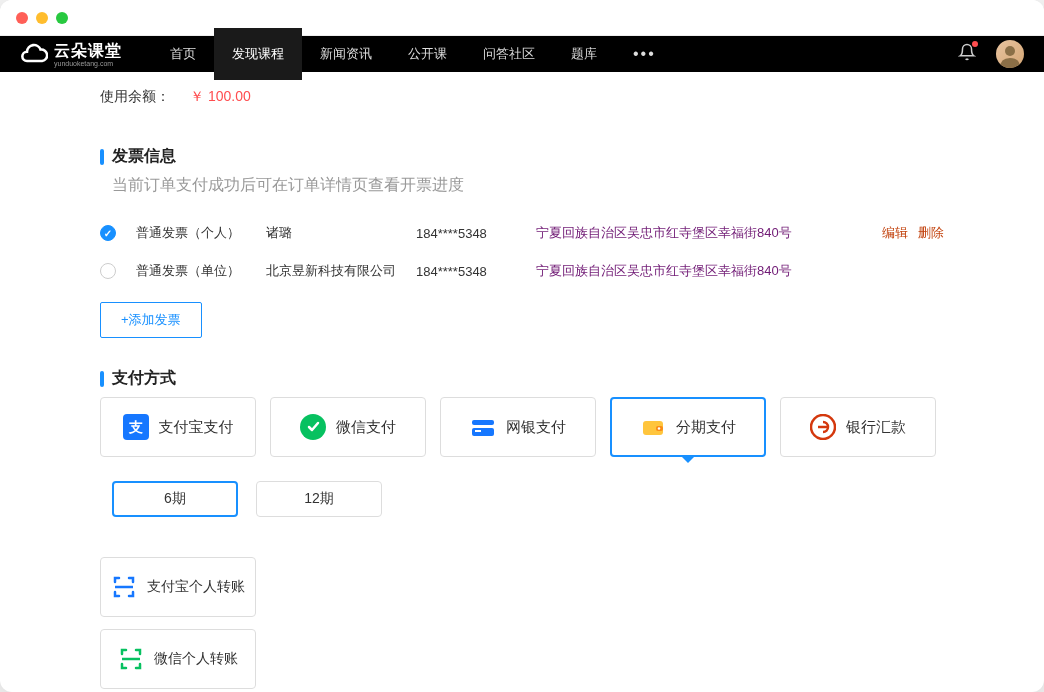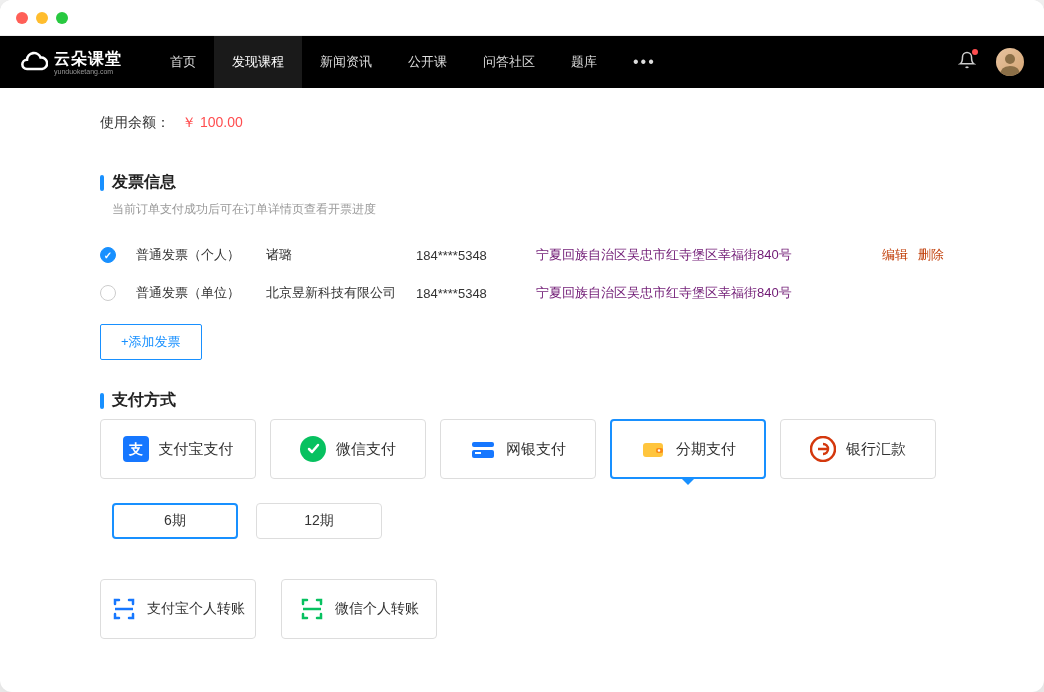--- a/index.html
+++ b/index.html
@@ -3,61 +3,61 @@
 <meta charset="utf-8">
 <style>
 * { margin: 0; padding: 0; box-sizing: border-box; }
 body { font-family: -apple-system, BlinkMacSystemFont, "Segoe UI", "PingFang SC", "Microsoft YaHei", sans-serif; background: #f5f5f5; display: flex; align-items: center; justify-content: center; min-height: 692px; }
 .window { width: 1044px; height: 692px; background: #fff; border-radius: 12px; overflow: hidden; box-shadow: 0 10px 40px rgba(0,0,0,0.15); display: flex; flex-direction: column; }
 .titlebar { height: 36px; background: #fff; display: flex; align-items: center; padding: 0 16px; gap: 8px; border-bottom: 1px solid #eee; }
 .traffic-light { width: 12px; height: 12px; border-radius: 50%; }
 .tl-red { background: #ff5f57; }
 .tl-yellow { background: #ffbd2e; }
 .tl-green { background: #28c940; }
-.header { height: 52px; background: #000; display: flex; align-items: center; padding: 0 20px; color: #fff; }
+.header { height: 36px; background: #000; display: flex; align-items: center; padding: 0 20px; color: #fff; }
 .logo { display: flex; align-items: center; gap: 6px; margin-right: 30px; }
 .logo-icon { width: 28px; height: 28px; }
 .logo-text { font-size: 16px; font-weight: 600; letter-spacing: 1px; }
 .logo-sub { font-size: 7px; color: #999; margin-top: -2px; }
 .nav { display: flex; align-items: stretch; height: 52px; }
 .nav-item { padding: 0 18px; display: flex; align-items: center; font-size: 13px; color: #ddd; cursor: pointer; }
 .nav-item.active { background: #1a1a1a; color: #fff; }
 .nav-more { padding: 0 18px; display: flex; align-items: center; color: #ddd; cursor: pointer; letter-spacing: 2px; }
 .header-right { margin-left: auto; display: flex; align-items: center; gap: 20px; }
 .bell { position: relative; cursor: pointer; }
 .bell-dot { position: absolute; top: -2px; right: -2px; width: 6px; height: 6px; background: #ff4d4f; border-radius: 50%; }
 .avatar { width: 28px; height: 28px; border-radius: 50%; background: linear-gradient(135deg, #e8c4a0, #d4a574); cursor: pointer; overflow: hidden; display:flex; align-items:center; justify-content:center; }
-.content { flex: 1; overflow-y: auto; padding: 26px 100px 40px; }
+.content { flex: 1; overflow-y: auto; padding: 16px 100px 40px; }
 .balance-row { display: flex; align-items: center; font-size: 14px; margin-bottom: 40px; }
 .balance-label { color: #333; }
-.balance-value { color: #ff4d4f; margin-left: 12px; font-weight: 500; }
+.balance-value { color: #ff4d4f; margin-left: 20px; font-weight: 500; }
 .section { margin-bottom: 30px; }
 .section-title { display: flex; align-items: center; gap: 8px; font-size: 16px; font-weight: 600; color: #222; margin-bottom: 8px; }
 .section-title::before { content: ""; width: 4px; height: 16px; background: #1890ff; border-radius: 2px; }
-.section-sub { font-size: 12px; color: #999; margin-bottom: 18px; margin-left: 12px; }
+.section-sub { font-size: 16px; color: #999; margin-bottom: 18px; margin-left: 12px; }
 .invoice-row { display: flex; align-items: center; padding: 10px 0; font-size: 13px; color: #333; gap: 20px; }
 .radio { width: 16px; height: 16px; border-radius: 50%; border: 1px solid #ccc; cursor: pointer; flex-shrink: 0; display: flex; align-items: center; justify-content: center; }
 .radio.checked { background: #1890ff; border-color: #1890ff; }
 .radio.checked::after { content: "✓"; color: #fff; font-size: 10px; font-weight: bold; }
 .inv-type { width: 110px; }
 .inv-name { width: 130px; }
 .inv-phone { width: 100px; }
 .inv-addr { flex: 1; color: #701a75; }
 .inv-actions { display: flex; gap: 10px; }
 .inv-action { color: #c2410c; cursor: pointer; font-size: 13px; }
 .add-invoice-btn { margin-top: 12px; border: 1px solid #1890ff; color: #1890ff; background: #fff; padding: 8px 20px; font-size: 13px; cursor: pointer; border-radius: 2px; }
 .pay-grid { display: flex; gap: 14px; flex-wrap: wrap; margin-bottom: 24px; }
 .pay-option { width: 156px; height: 60px; border: 1px solid #ddd; border-radius: 4px; display: flex; align-items: center; justify-content: center; gap: 10px; cursor: pointer; font-size: 15px; color: #333; background: #fff; position: relative; }
 .pay-option.selected { border: 2px solid #1890ff; }
 .pay-option.selected::after { content: ""; position: absolute; bottom: -8px; left: 50%; transform: translateX(-50%); width: 0; height: 0; border-left: 8px solid transparent; border-right: 8px solid transparent; border-top: 8px solid #1890ff; }
 .pay-icon { width: 26px; height: 26px; flex-shrink: 0; }
 .term-grid { display: flex; gap: 18px; margin-bottom: 40px; margin-left: 12px; }
 .term-option { width: 126px; height: 36px; border: 1px solid #ddd; border-radius: 4px; display: flex; align-items: center; justify-content: center; cursor: pointer; font-size: 14px; color: #333; }
 .term-option.selected { border: 2px solid #1890ff; }
-.transfer-grid { display: flex; gap: 25px; }
+.transfer-grid { display: flex; gap: 12px; flex-direction: column; }
 .transfer-option { width: 156px; height: 60px; border: 1px solid #ddd; border-radius: 4px; display: flex; align-items: center; justify-content: center; gap: 10px; cursor: pointer; font-size: 14px; color: #333; }
 </style>
 </head>
 <body>
 
 <div class="window">
   <div class="titlebar">
     <div class="traffic-light tl-red"></div>
     <div class="traffic-light tl-yellow"></div>
     <div class="traffic-light tl-green"></div>

